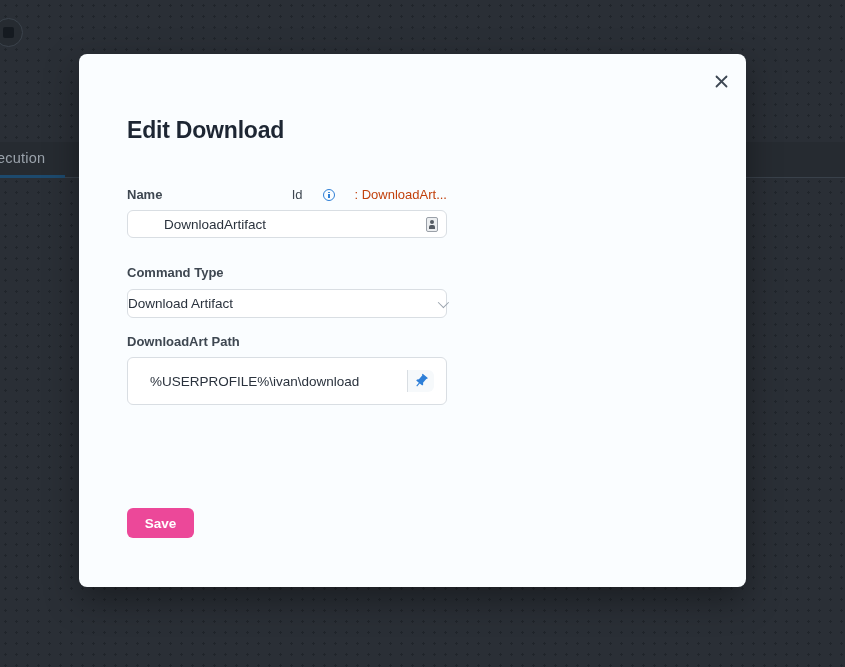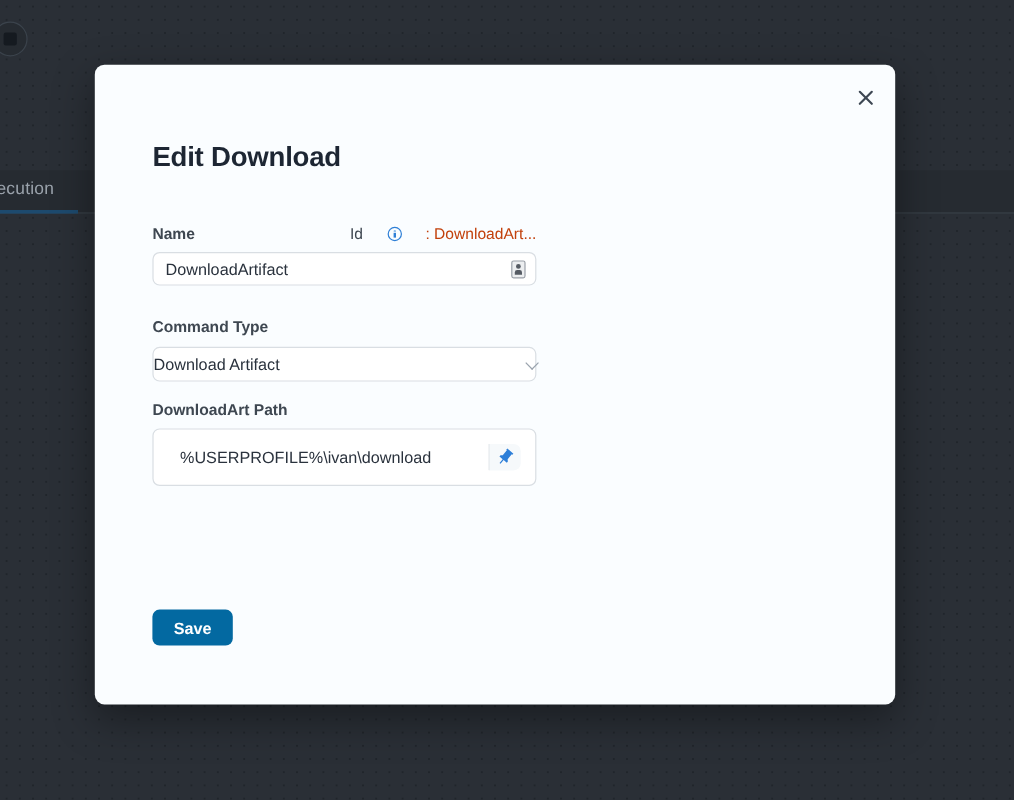--- a/index.html
+++ b/index.html
@@ -66,21 +66,21 @@
   }
   .info-icon::after {
     content:""; position:absolute; left:4.6px; top:4.6px; width:1.6px; height:4px;
     background:#2e7fd6;
   }
   .id-link { color:#c2410c; font-weight:400; cursor:pointer; }
 
   .text-input-wrap {
     position:absolute; width:320px; height:28px;
     background:#ffffff; border:1px solid #d9dee3; border-radius:6px;
-    display:flex; align-items:center;
+    display:flex; align-items:center;padding-left:26px;
   }
   .text-input-wrap input {
     flex:1; border:none; outline:none; background:transparent;
     font-family:"Liberation Sans","DejaVu Sans",sans-serif;
     font-size:13.5px; color:#2a323d; padding:0 10px; min-width:0;
   }
   .name-input-wrap { top:156px; }
 
   .autofill-icon {
     width:12px; height:15px; margin-right:8px; flex:none;
@@ -121,21 +121,21 @@
 
   .btn-row {
     position:absolute; top:454px; left:0; display:flex; gap:12px; align-items:center;
   }
   .btn {
     height:30px; border:none; border-radius:6px; cursor:pointer;
     font-family:"Liberation Sans","DejaVu Sans",sans-serif;
     font-size:13.5px; font-weight:700;
     display:flex; align-items:center; justify-content:center;
   }
-  .btn-save { width:67px; background:#0369a1; color:#ffffff; }
+  .btn-save { width:67px; background:#ec4899; color:#ffffff; }
   .btn-cancel { width:81px; background:#eff1f3; color:#6d7580; }
 </style>
 </head>
 <body>
 
 <div class="stop-btn">
   <span class="sq"></span>
 </div>
 
 <div class="tabbar">

